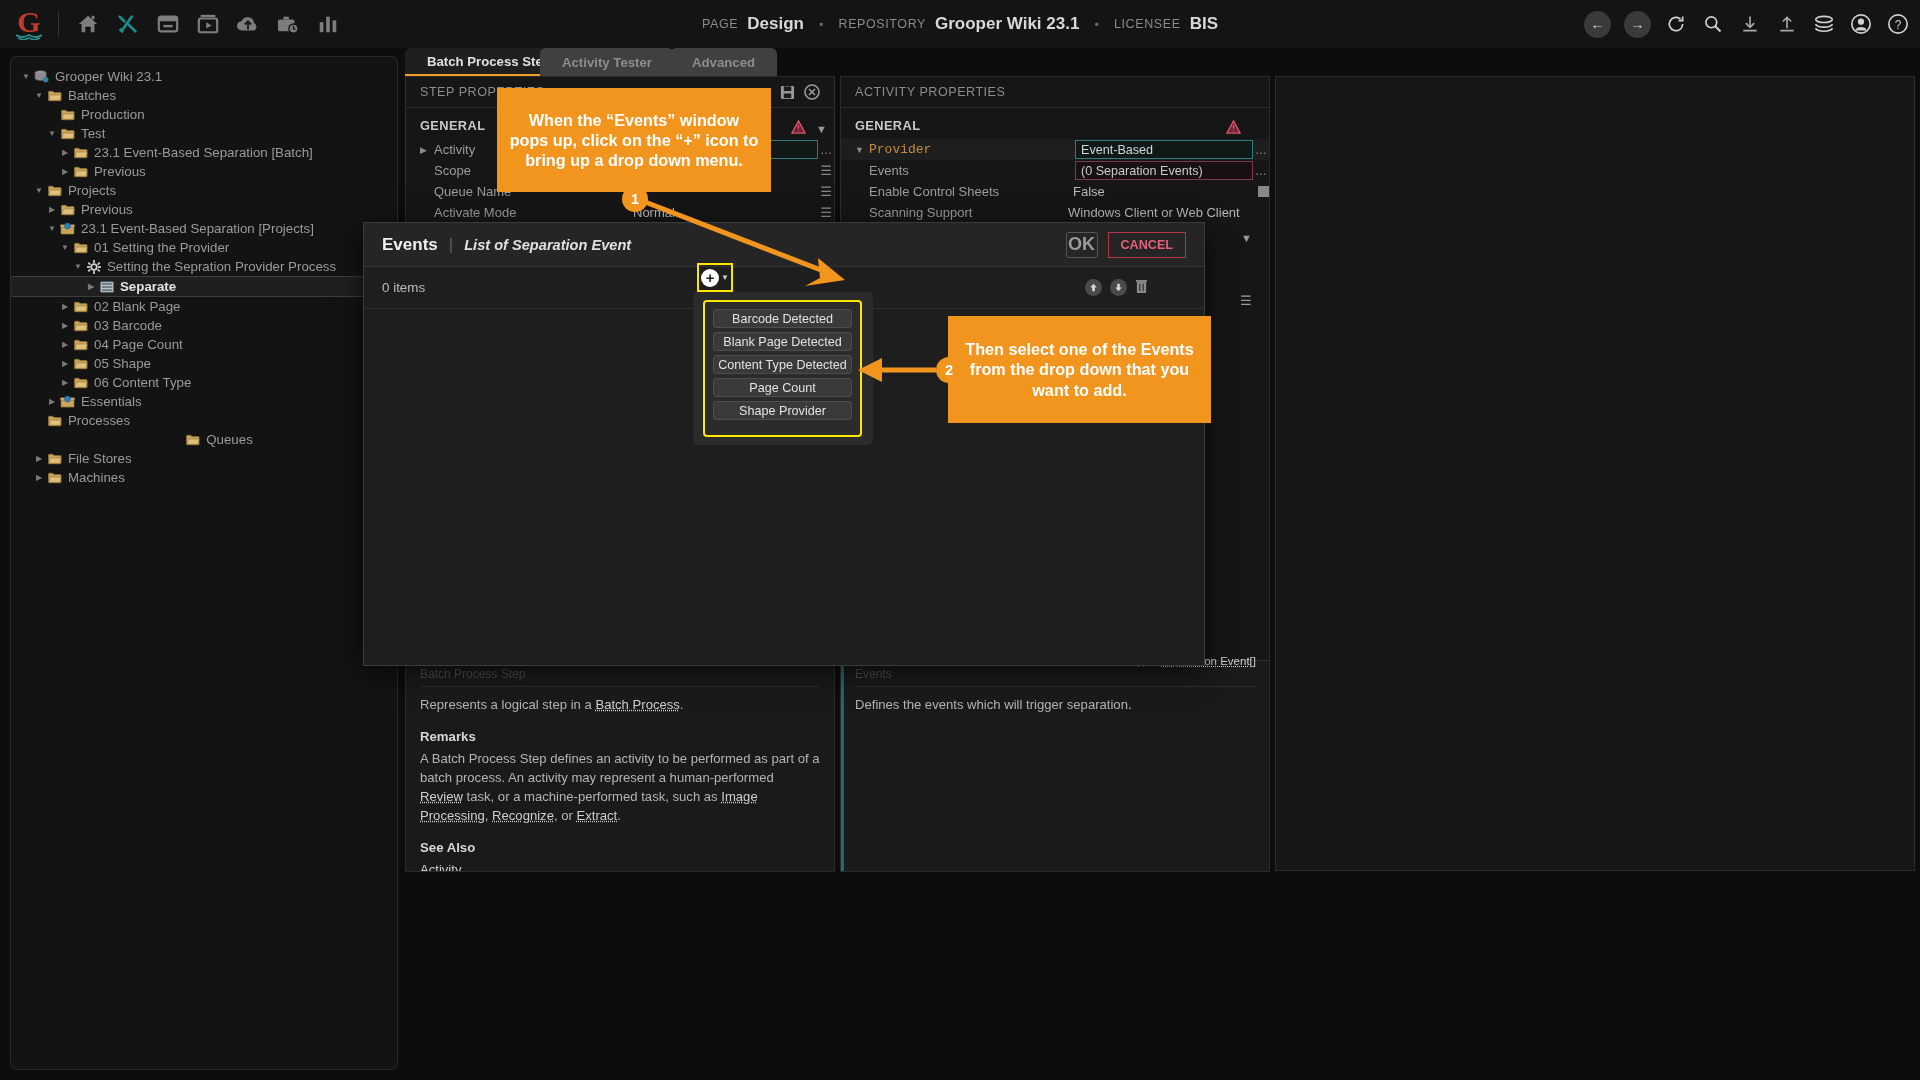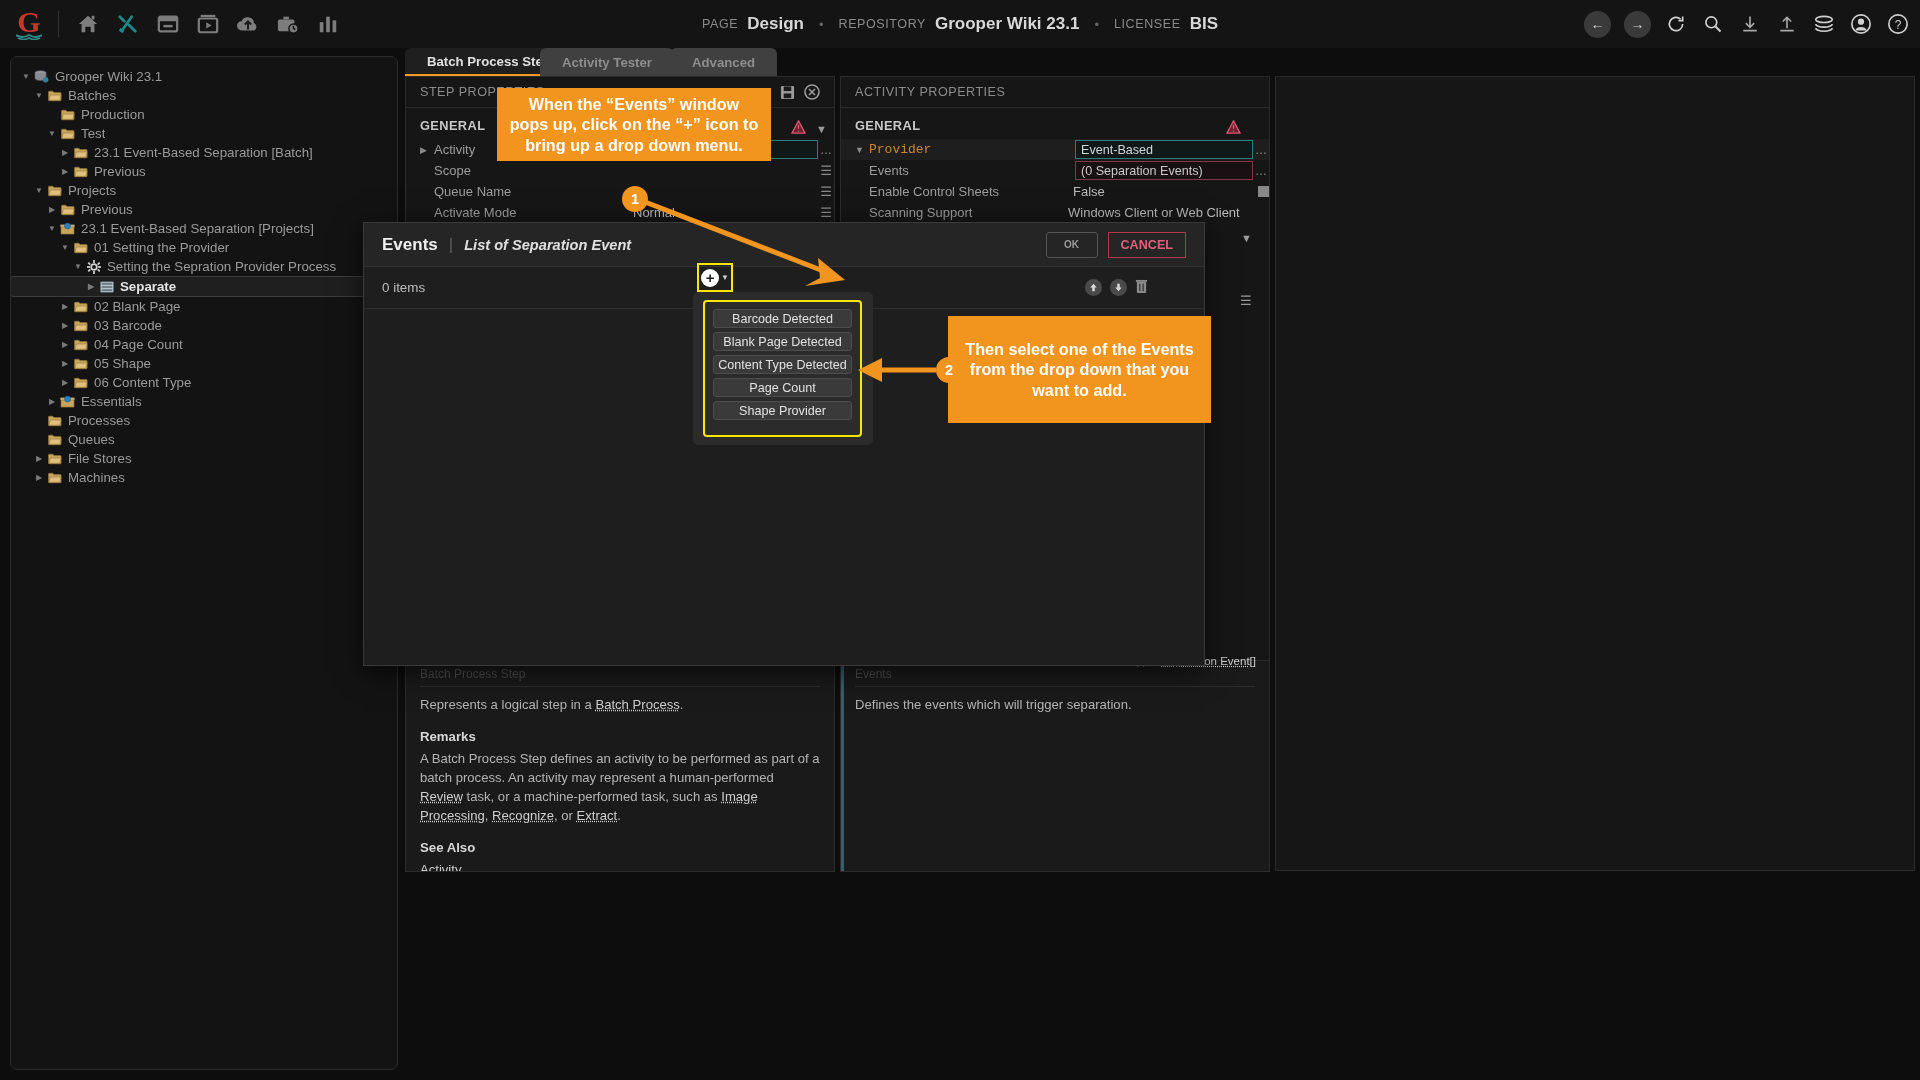--- a/index.html
+++ b/index.html
@@ -127,22 +127,22 @@
   .modal-title {
     height: 44px; display: flex; align-items: center; padding: 0 18px; gap: 11px;
     background-image: linear-gradient(#252525,#252525);
     border-bottom: 1px solid #333;
   }
   .mt-main { color: #f0f0f0; font-size: 17px; font-weight: 700; }
   .mt-sep { color: #5e5e5e; font-size: 17px; }
   .mt-sub { color: #e0e0e0; font-size: 14.6px; font-style: italic; font-weight: 700; }
   .modal-btns { margin-left: auto; display: flex; align-items: center; gap: 10px; }
   .btn-ok {
-    width: 52px; height: 26px; border: 1px solid #555; color: #9b9b9b;
-    display:flex; align-items:center; justify-content:center; font-size:10px; font-weight:700; cursor:pointer;
+    width: 32px; height: 26px; border: 1px solid #555; color: #9b9b9b;
+    display:flex; align-items:center; justify-content:center; font-size:18px; font-weight:700; cursor:pointer;
     border-radius: 3px;
   }
   .btn-cancel {
     min-width: 68px; height: 26px; padding: 12px 12px; border: 1px solid #b03a4a; color: #e2607a;
     display:flex; align-items:center; justify-content:center; font-size:12.6px; font-weight:700; cursor:pointer;
     border-radius: 0;
   }
   .modal-toolbar {
     height: 42px; display:flex; align-items:center; padding: 0 18px;
     border-bottom: 1px solid #2f2f2f;
@@ -168,21 +168,21 @@
   .dd-item {
     height: 19px; background: #3a3a3a; border: 1px solid #4d4d4d; border-radius: 3px;
     color: #e2e2e2; font-size: 12.6px; display:flex; align-items:center; justify-content:center; cursor:pointer;text-align:center;
   }
 
   
   .callout {
     position: absolute; background: #f2951f; color: #ffffff;
     font-weight: 700; text-align: center; line-height: 1.25; padding: 10px 12px;
   }
-  .callout-1 { left: 497px; top: 88px; width: 274px; height: 73px; font-size: 16.2px; display:flex; align-items:center; justify-content:center;}
+  .callout-1 { left: 497px; top: 88px; width: 274px; height: 104px; font-size: 16.2px; display:flex; align-items:center; justify-content:center;}
   .callout-2 { left: 948px; top: 316px; width: 263px; height: 107px; font-size: 16.2px; display:flex; align-items:center; justify-content:center;}
   .badge {
     position: absolute; width: 26px; height: 26px; border-radius: 50%;
     background: #f2951f; color: #fff; font-weight: 700; font-size: 14.5px;
     display:flex; align-items:center; justify-content:center;
   }
   .badge-1 { left: 622px; top: 186px; }
   .badge-2 { left: 936px; top: 357px; }
   .arrow-svg { position: absolute; left: 0; top: 0; pointer-events: none; }
 </style>
@@ -507,21 +507,21 @@
         <div class="tnode" style="padding-left: 21px;">
           <span class="tw"></span>
           <span class="ticon-sm">
             <svg width="14" height="12" viewBox="0 0 16 13">
               <path d="M0.5 2 a1 1 0 0 1 1-1 h4 l1.3 1.6 H14 a1 1 0 0 1 1 1 V11 a1 1 0 0 1-1 1 H1.5 a1 1 0 0 1-1-1 Z" fill="#c8a45c" stroke="#8e7236" stroke-width="0.7"></path>
               <path d="M2.6 5.4 H15 l-1.5 6 H1.2 Z" fill="#e0c07c" stroke="#8e7236" stroke-width="0.6"></path>
             </svg>
           </span>
           <span class="tlabel">Processes</span>
         </div>
-        <div class="tnode" style="padding-left: 21px;">
+        <div class="tnode" style="padding-left: 21px; justify-content: center;">
           <span class="tw"></span>
           <span class="ticon-sm">
             <svg width="14" height="12" viewBox="0 0 16 13">
               <path d="M0.5 2 a1 1 0 0 1 1-1 h4 l1.3 1.6 H14 a1 1 0 0 1 1 1 V11 a1 1 0 0 1-1 1 H1.5 a1 1 0 0 1-1-1 Z" fill="#c8a45c" stroke="#8e7236" stroke-width="0.7"></path>
               <path d="M2.6 5.4 H15 l-1.5 6 H1.2 Z" fill="#e0c07c" stroke="#8e7236" stroke-width="0.6"></path>
             </svg>
           </span>
           <span class="tlabel">Queues</span>
         </div>
         <div class="tnode" style="padding-left: 21px;">

